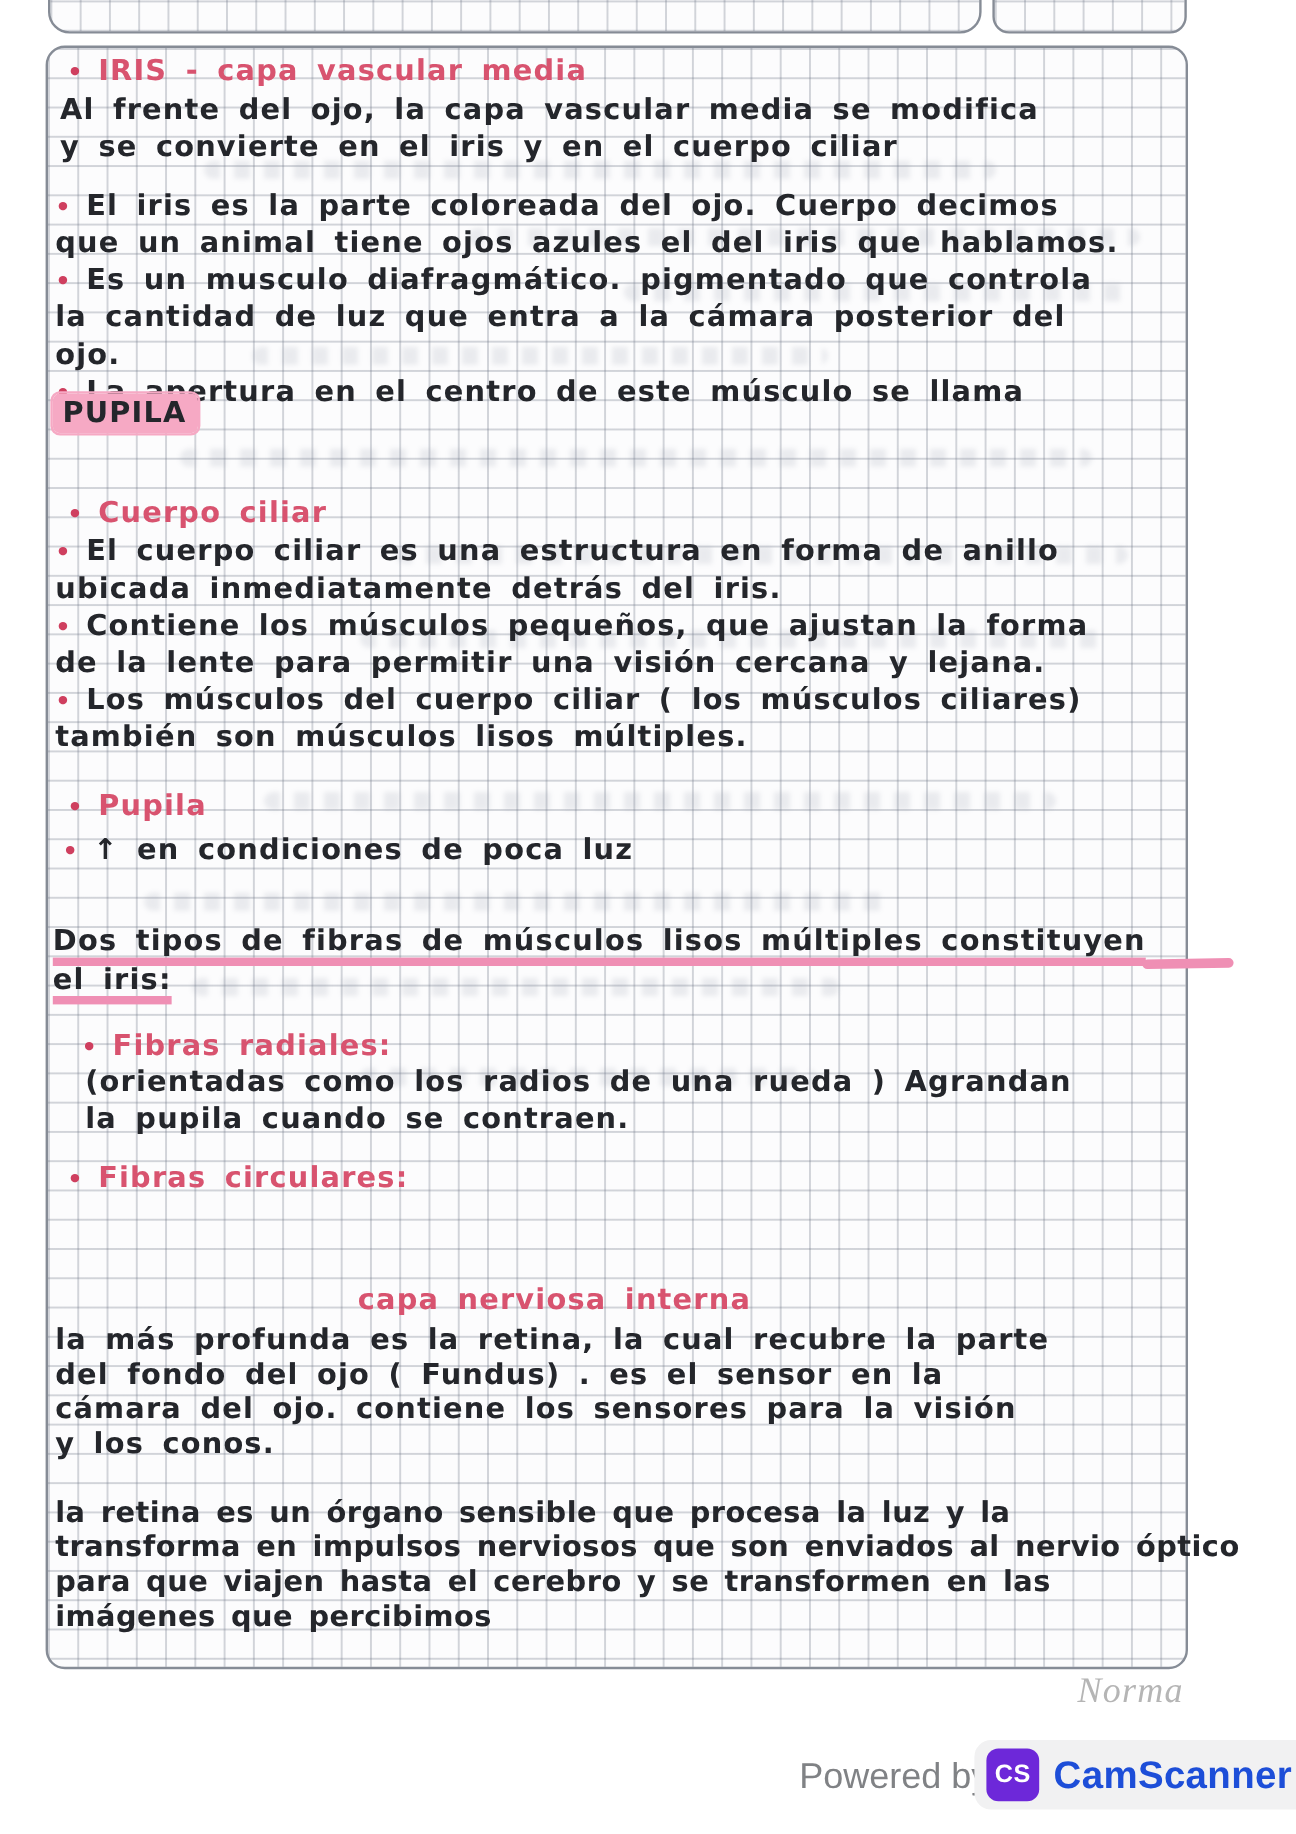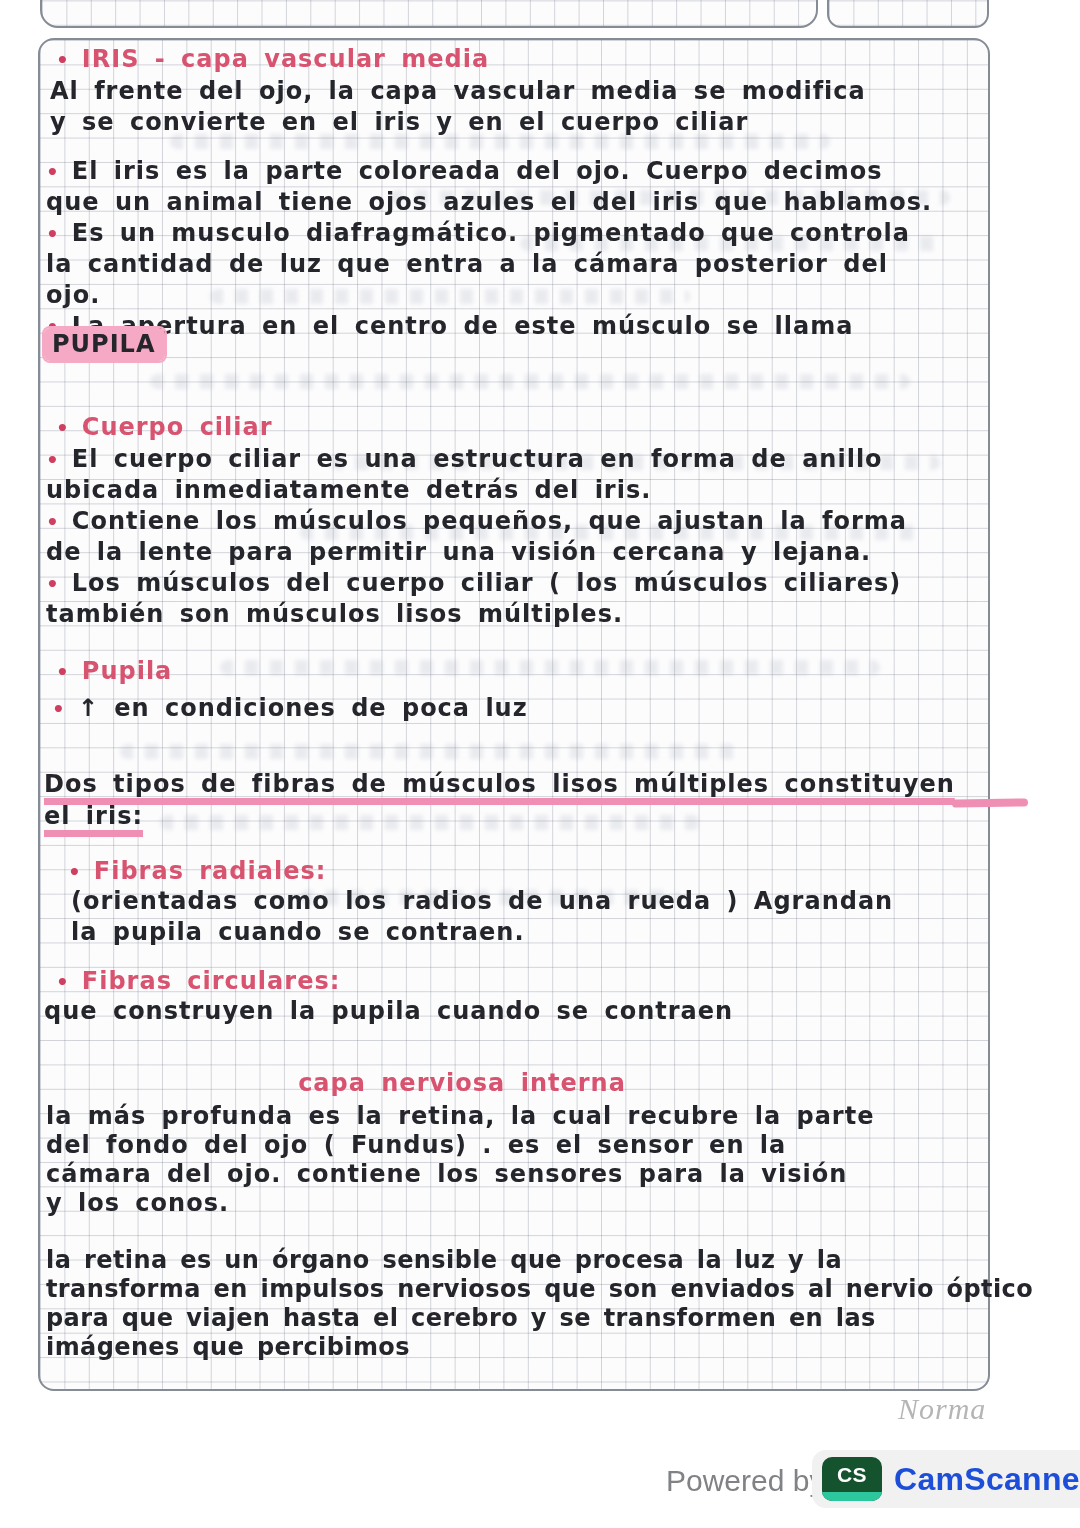--- a/index.html
+++ b/index.html
@@ -67,22 +67,22 @@
     position:absolute; left:666px; top:14px;
     font-family:"Liberation Sans", sans-serif;
     color:#808285; font-size:30px;
   }
   .cs-badge {
     position:absolute; left:812px; top:0; height:58px;
     background:#f1f1f2; border-radius:14px;
     display:flex; align-items:center; gap:12px; padding:7px 20px 7px 10px;
   }
   .cs-icon {
-    width:60px; height:44px; border-radius:10px; overflow:hidden;
-    background:#14532d; display:flex; flex-direction:column;
+    width:44px; height:44px; border-radius:10px; overflow:hidden;
+    background:#6d28d9; display:flex; flex-direction:row;
   }
   .cs-icon .cs-top {
     flex:1; display:flex; align-items:center; justify-content:center;
     color:#ffffff; font-weight:bold; font-size:21px; letter-spacing:.5px;
     font-family:"Liberation Sans", sans-serif;
   }
   .cs-icon .cs-strip { height:9px; background:#2dc79e; }
   .cs-name {
     font-family:"Liberation Sans", sans-serif; color:#1d4ed8;
     font-size:32px; font-weight:bold; letter-spacing:.3px;
@@ -157,23 +157,20 @@
     <span class="b">•</span><span>Fibras radiales:</span>
   </div>
   <div class="hw" style="left:46px; top:886px;margin-left:25px;">
     <div class="line"><span class="b"></span><span>(orientadas como los radios de una rueda ) Agrandan</span></div>
     <div class="line"><span class="b"></span><span>la pupila cuando se contraen.</span></div>
   </div>
 
   <div class="hw hdr" style="left:56px; top:966px;">
     <span class="b">•</span><span>Fibras circulares:</span>
   </div>
-  <div class="hw" style="left:44px; top:996px;">
-    <div class="line"><span class="b"></span><span>que construyen la pupila cuando se contraen</span></div>
-  </div>
 
   <div class="hw hdr center-hdr" style="top:1068px;">
     <span>capa nerviosa interna</span>
   </div>
   <div class="hw tight" style="left:46px; top:1102px;">
     <div class="line"><span>la más profunda es la retina, la cual recubre la parte</span></div>
     <div class="line"><span>del fondo del ojo ( Fundus) .  es el sensor en la</span></div>
     <div class="line"><span>cámara del ojo. contiene los sensores para la visión</span></div>
     <div class="line"><span>y los conos.</span></div>
   </div>

